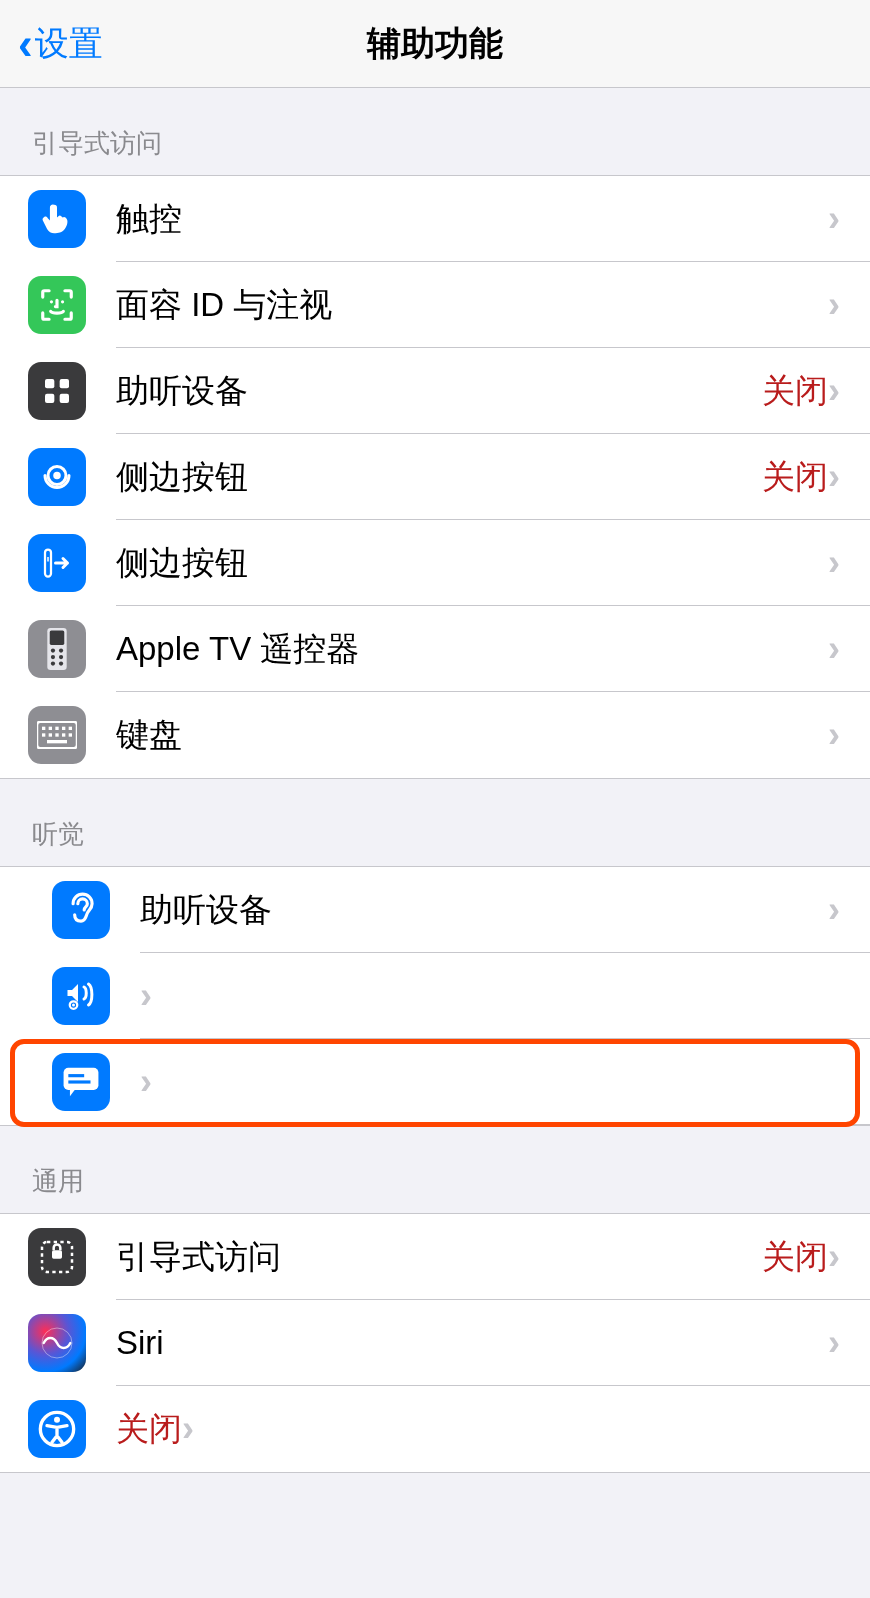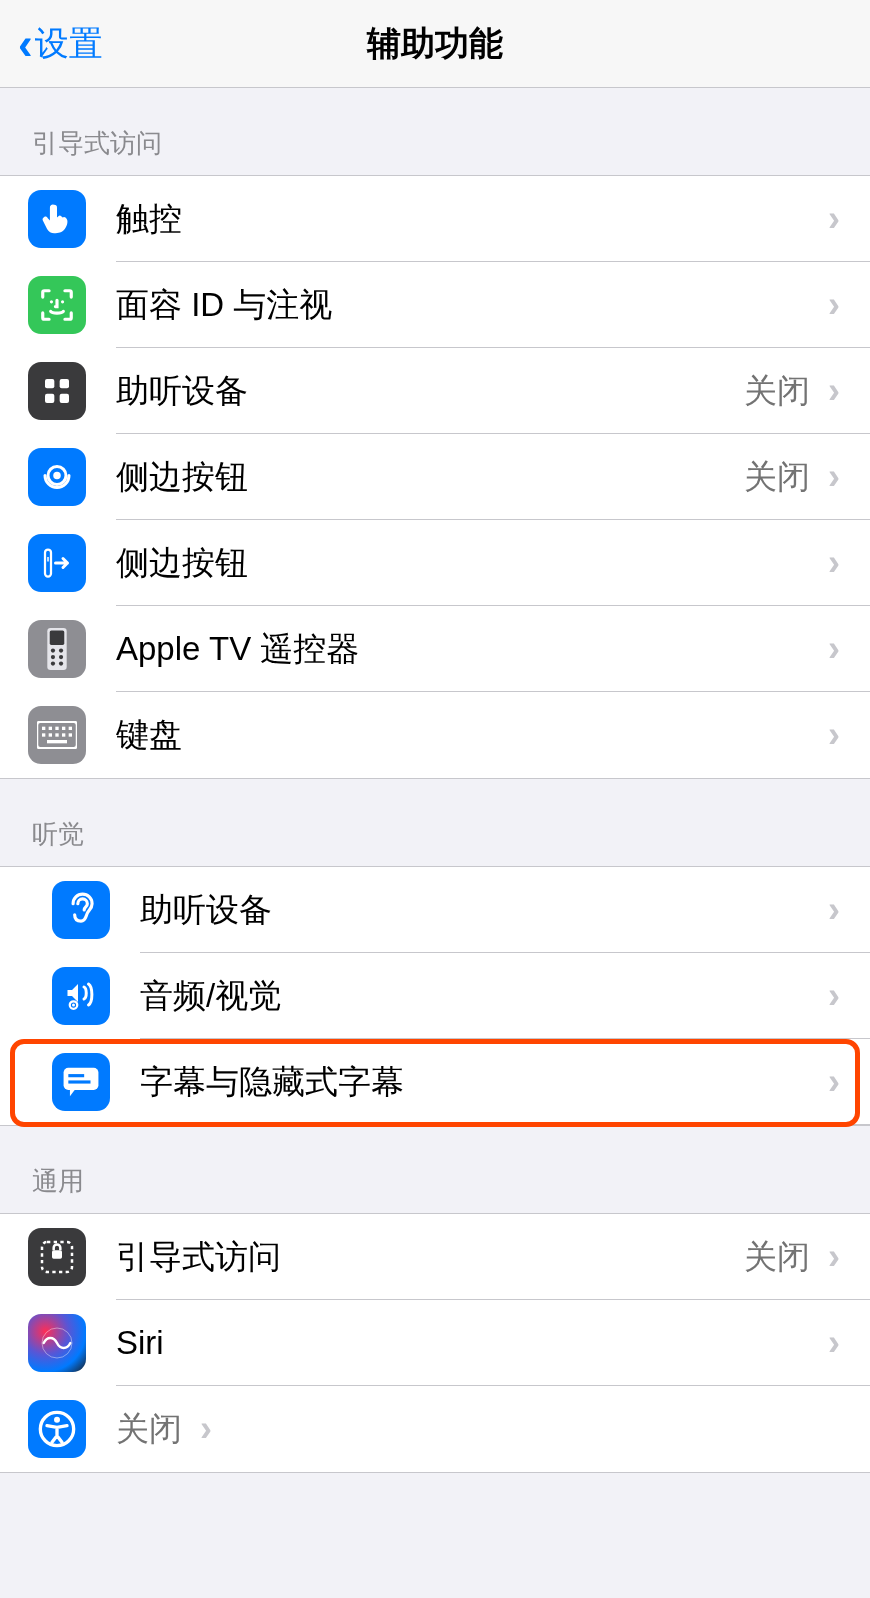--- a/index.html
+++ b/index.html
@@ -82,22 +82,21 @@
       flex-shrink: 0;
     }
     .row-label {
       flex: 1;
       font-size: 33px;
       color: #000;
       font-weight: 400;
     }
     .row-value {
       font-size: 33px;
-      color: #737373;
-      margin-right: 18px;
+      color: #b91c1c;
     }
     .chevron {
       color: #c7c7cc;
       font-size: 36px;
       font-weight: 600;
     }
     .highlighted {
       position: absolute;
       border: 5px solid #ff4500;
       border-radius: 14px;
@@ -244,34 +243,32 @@
 
   <div class="row">
     <div class="icon-box bg-blue">
       <svg width="36" height="36" viewBox="0 0 24 24" fill="white">
           <path d="M3 8v4h3l4 4V4L6 8H3z"></path>
           <path d="M14 6c2 1 2 7 0 8M17 4c3 2 3 12 0 14" fill="none" stroke="white" stroke-width="2" stroke-linecap="round"></path>
           <circle cx="7" cy="18" r="2.5" fill="none" stroke="white" stroke-width="1.5"></circle>
           <circle cx="7" cy="18" r="1"></circle>
         </svg>
     </div>
-    <div class="row-label">音频/视觉</div>
     <span class="chevron">›</span>
   </div>
 
   <div class="row">
     <div class="icon-box bg-blue">
       <svg width="38" height="32" viewBox="0 0 24 20" fill="white">
           <rect x="1" y="1" width="22" height="14" rx="3" fill="white"></rect>
           <path d="M8 15l-3 4v-4z"></path>
           <rect x="4" y="5" width="10" height="2" fill="#007aff"></rect>
           <rect x="4" y="9" width="14" height="2" fill="#007aff"></rect>
         </svg>
     </div>
-    <div class="row-label">字幕与隐藏式字幕</div>
     <span class="chevron">›</span>
   </div>
 
   <div class="highlighted" style="left:10px; right:10px; top:172px; height:88px;"></div>
 
 </div>
 
 <div class="section-header">通用</div>
 <div class="list">
 

